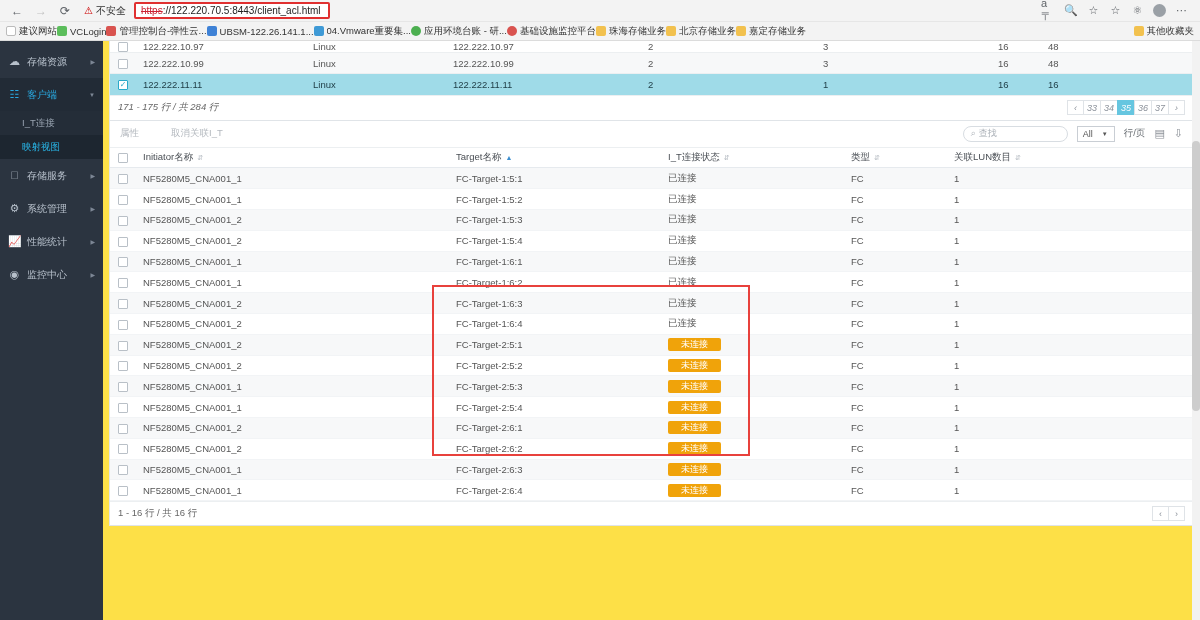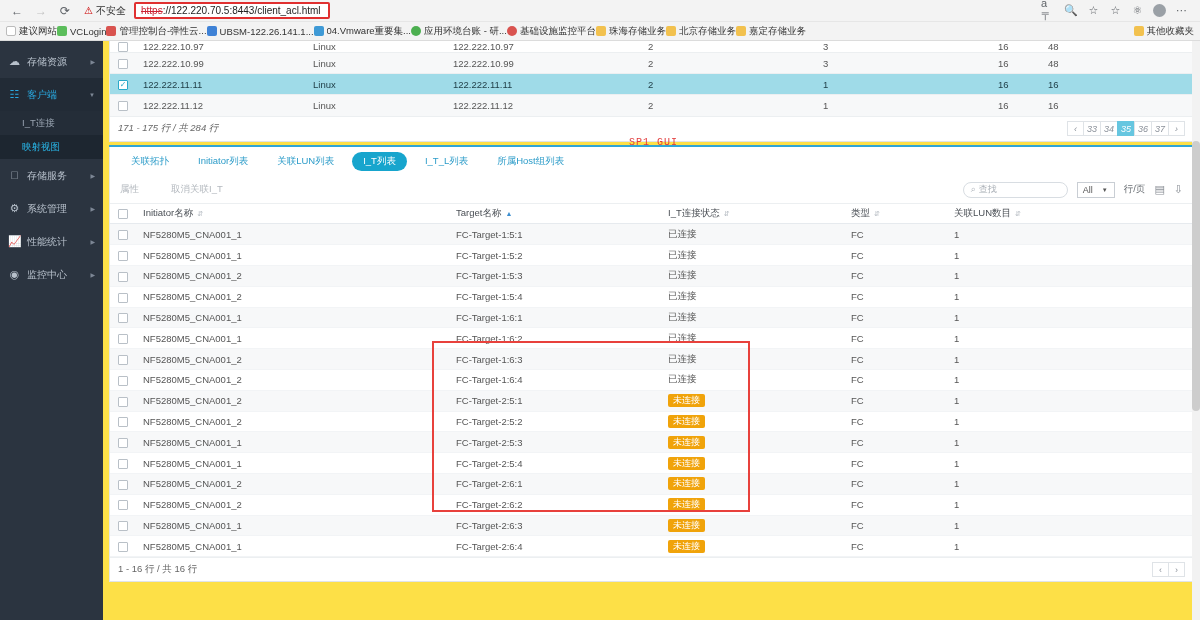--- a/index.html
+++ b/index.html
@@ -169,21 +169,21 @@
     padding: 0 0 0 8px; border-bottom: 1px solid #e6eaee; background: #fff;
     position: relative;
   }
   .sorter { color: #b6bcc3; font-size: 7px; margin-left: 4px; }
   .sorter.up { color: #3d8fd0; }
   .brow td { height: 20.8px; padding: 0 0 0 8px; border-bottom: 1px solid #f2f4f6; font-size: 9.5px; color: #555; }
   .brow.alt td { background: #f7f8f9; }
   .badge-ok { font-size: 9.5px; color: #555; }
   .badge-no {
     display: inline-block; background: #f0a30a; color: #fff;
-    font-size: 9px; padding: 1px 5px; border-radius: 2px; line-height: 11px;
+    font-size: 9px; padding: 1px 13px; border-radius: 2px; line-height: 11px;
   }
   .redbox {
     position: absolute; border: 2px solid #e8413c; pointer-events: none;
   }
   .bot-pager {
     height: 24px; display: flex; align-items: center; justify-content: space-between;
     padding: 0 8px; font-size: 9.5px; color: #666; border-top: 1px solid #eceff1;
   }
   .scrollbar-v {
     position: absolute; right: 0; top: 0; width: 8px; height: 100%;
@@ -350,59 +350,37 @@
           <tr class="trow sel">
             <td><span class="cb checked">✓</span></td>
             <td>122.222.11.11</td>
             <td>Linux</td>
             <td>122.222.11.11</td>
             <td>2</td>
             <td>1</td>
             <td>16</td>
             <td>16</td>
           </tr>
-          <tr class="trow alt">
-            <td><span class="cb"></span></td>
-            <td>122.222.11.12</td>
-            <td>Linux</td>
-            <td>122.222.11.12</td>
-            <td>2</td>
-            <td>1</td>
-            <td>16</td>
-            <td>16</td>
-          </tr>
         </tbody>
       </table>
 
       <div class="pager-bar">
         <span>171 - 175 行 / 共 284 行</span>
         <div class="pager">
           <div class="pg">‹</div>
           <div class="pg">33</div>
           <div class="pg">34</div>
           <div class="pg active">35</div>
           <div class="pg">36</div>
           <div class="pg">37</div>
           <div class="pg">›</div>
         </div>
       </div>
     </div>
 
-    <div class="tabstrip-wrap">
-      <div class="tabstrip-line"></div>
-      <div class="sp1-note">SP1 GUI</div>
-      <div class="tabstrip">
-        <div class="tab">关联拓扑</div>
-        <div class="tab">Initiator列表</div>
-        <div class="tab">关联LUN列表</div>
-        <div class="tab active">I_T列表</div>
-        <div class="tab">I_T_L列表</div>
-        <div class="tab">所属Host组列表</div>
-      </div>
-    </div>
 
     <div class="panel-bot">
       <div class="toolbar">
         <span class="tb-btn">属性</span>
         <span class="tb-btn">取消关联I_T</span>
         <div class="tb-right">
           <div class="search-box">
             <span>⌕</span>
             <span>查找</span>
           </div>

